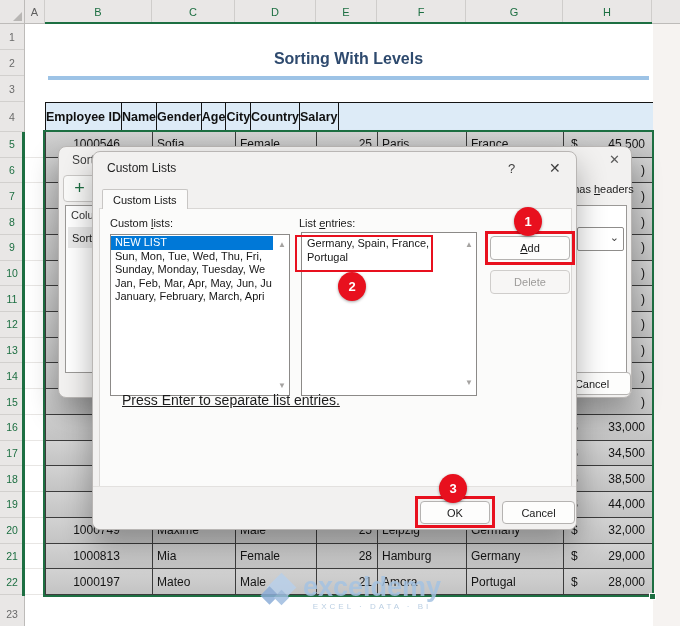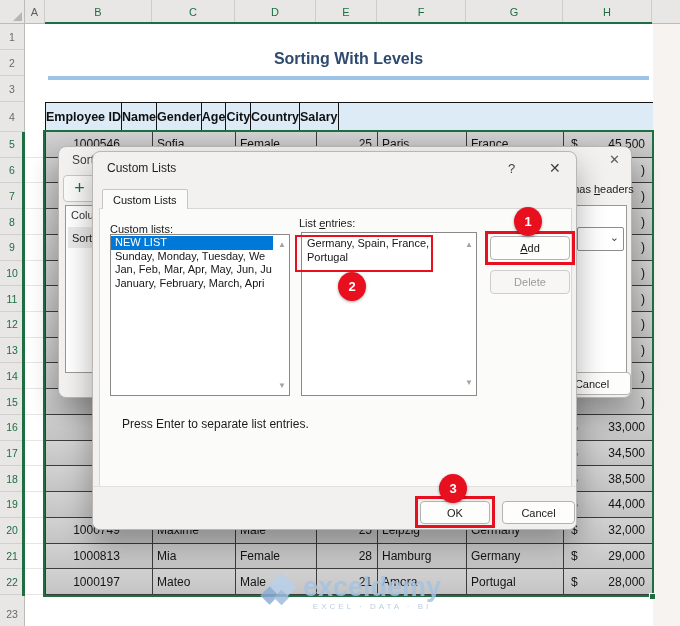--- a/index.html
+++ b/index.html
@@ -121,21 +121,21 @@
   .lb-item{font-size:11px;line-height:13.6px;padding-left:4px;margin-right:16px;white-space:nowrap;
       overflow:hidden;color:#161616;}
   .cl-listbox div:nth-of-type(1){background:var(--sel-blue);color:#fff;}
   .scroll-up{position:absolute;right:3px;top:5px;font-size:8px;color:#a5a3a1;}
   .scroll-down{position:absolute;right:3px;bottom:5px;font-size:8px;color:#a5a3a1;}
   .cl-entries{position:absolute;left:201px;top:23px;width:176px;height:164px;background:#fff;
       border:1px solid #8c8a88;padding:3px 36px 3px 5px;font-size:11px;line-height:14px;color:#161616;}
   .cl-add{position:absolute;left:390px;top:27px;width:80px;height:24px;}
   .cl-delete{position:absolute;left:390px;top:61px;width:80px;height:24px;color:#9d9b99;
       border-color:#cfcdcb;background:#f7f6f5;}
-  .cl-hint{position:absolute;left:22px;top:208px;font-size:12px;color:#1c1c1c;}
+  .cl-hint{position:absolute;left:22px;top:183px;font-size:14px;color:#1c1c1c;text-decoration:underline;}
   .cl-footer{position:absolute;left:0;right:0;bottom:0;height:43px;background:#f2f1f0;
       border-top:1px solid #e3e1df;border-radius:0 0 8px 8px;}
   .cl-ok{position:absolute;left:327px;top:349px;width:70px;height:23px;z-index:2;}
   .cl-cancel{position:absolute;left:409px;top:349px;width:73px;height:23px;z-index:2;}
 
   
   .anno-box{position:absolute;border:3px solid var(--anno-red);pointer-events:none;z-index:25;}
   .anno-box-entries{left:195px;top:26px;width:138px;height:37px;border-width:2px;}
   .anno-box-add{left:385px;top:22px;width:90px;height:34px;}
   .anno-box-ok{left:322px;top:344px;width:80px;height:32px;}
@@ -772,28 +772,29 @@
     <div class="btn sort-cancel">Cancel</div>
   </div>
 
   <div class="dlg cl-dialog">
     <div class="cl-title">Custom Lists</div>
     <div class="cl-help">?</div>
     <div class="cl-close">✕</div>
     <div class="cl-tab">Custom Lists</div>
 
     <div class="cl-page">
-      <div class="cl-label" style="left:10px;top:14px;">Custom <u>l</u>ists:</div>
+      <div class="cl-label" style="left:10px;top:8px;">Custom <u>l</u>ists:</div>
       <div class="cl-label" style="left:199px;top:8px;">List <u>e</u>ntries:</div>
 
       <div class="cl-listbox">
 
         <span class="scroll-up">▲</span>
         <span class="scroll-down">▼</span>
       <div class="lb-item">NEW LIST</div>
+          <div class="lb-item">Sun, Mon, Tue, Wed, Thu, Fri,</div>
           <div class="lb-item">Sunday, Monday, Tuesday, We</div>
           <div class="lb-item">Jan, Feb, Mar, Apr, May, Jun, Ju</div>
           <div class="lb-item">January, February, March, Apri</div>
         </div>
 
       <div class="cl-entries">
         <div>Germany, Spain, France,</div>
         <div>Portugal</div>
         <span class="scroll-up">▲</span>
         <span class="scroll-down">▼</span>

